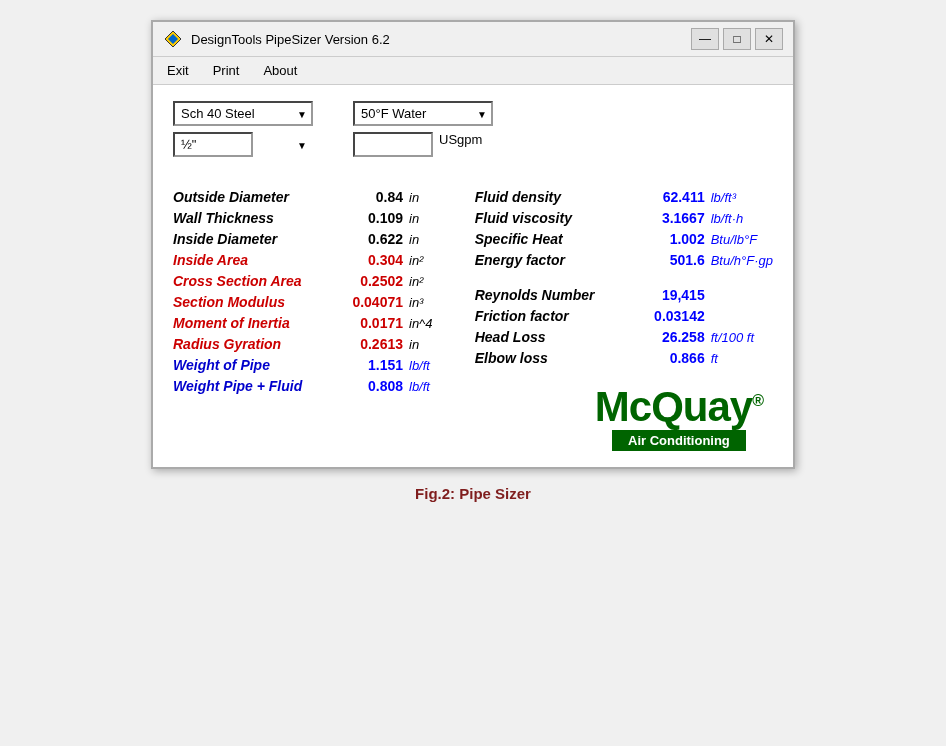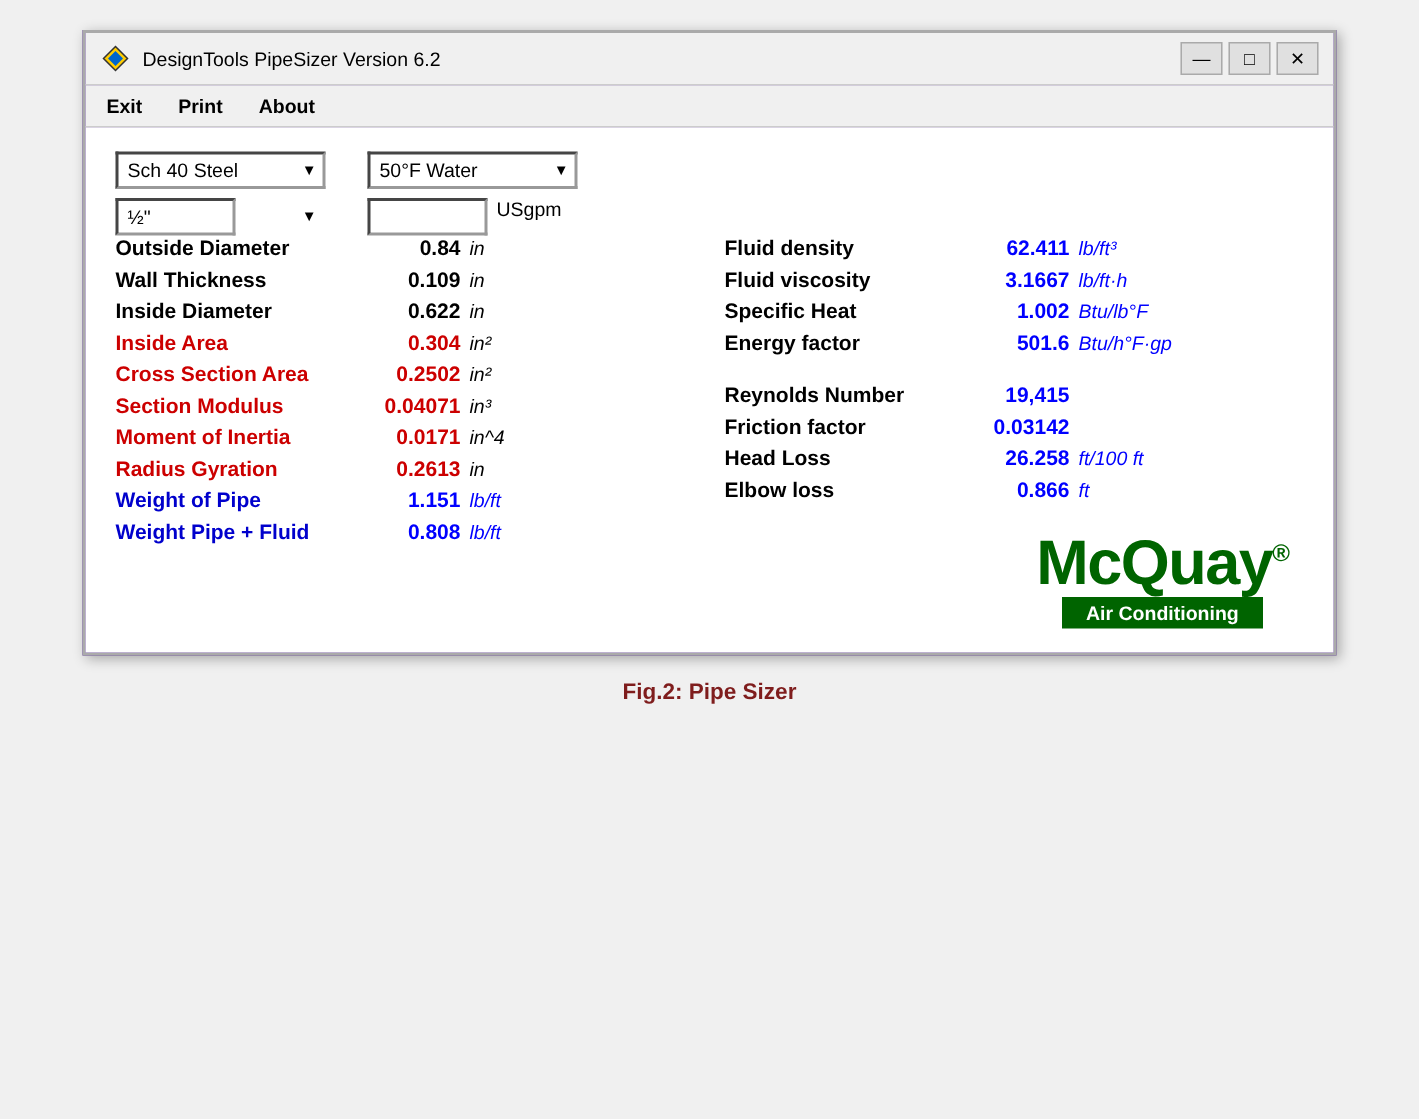--- a/index.html
+++ b/index.html
@@ -6,23 +6,23 @@
     body {
       font-family: 'Segoe UI', Arial, sans-serif;
       background: #f0f0f0;
       display: flex;
       flex-direction: column;
       align-items: center;
       padding: 20px;
     }
 
     .window-container {
-      background: #4c1d95;
+      background: #4d7c0f;
       border: 2px solid #aaa;
-      width: 836px;
+      width: 644px;
       box-shadow: 2px 2px 8px rgba(0,0,0,0.3);
     }
 
     .title-bar {
       background: #f0f0f0;
       border-bottom: 1px solid #ccc;
       display: flex;
       align-items: center;
       justify-content: space-between;
       padding: 6px 10px;
@@ -58,39 +58,38 @@
       justify-content: center;
       color: #000;
     }
 
     .menu-bar {
       display: flex;
       gap: 16px;
       padding: 4px 10px;
       border-bottom: 1px solid #ccc;
       background: #f0f0f0;
-      font-weight: bold;
     }
 
     .menu-item {
       font-size: 13px;
       cursor: pointer;
       padding: 2px 4px;
       color: #000;
     }
 
     .main-content {
       background: #fff;
       padding: 16px 20px;
     }
 
     .controls-row {
       display: flex;
-      gap: 28px;
-      margin-bottom: 0;
+      gap: 40px;
+      margin-bottom: 32px;
     }
 
     .left-controls, .right-controls {
       display: flex;
       flex-direction: column;
       gap: 6px;
     }
 
     .select-wrapper {
       position: relative;
@@ -149,20 +148,21 @@
       display: flex;
       align-items: baseline;
       margin-bottom: 5px;
       font-size: 14px;
     }
 
     .data-label {
       flex: 0 0 160px;
       font-weight: bold;
       color: #000;
+      font-style: italic;
     }
 
     .data-label.red {
       color: #cc0000;
     }
 
     .data-label.blue {
       color: #0000cc;
     }
 

